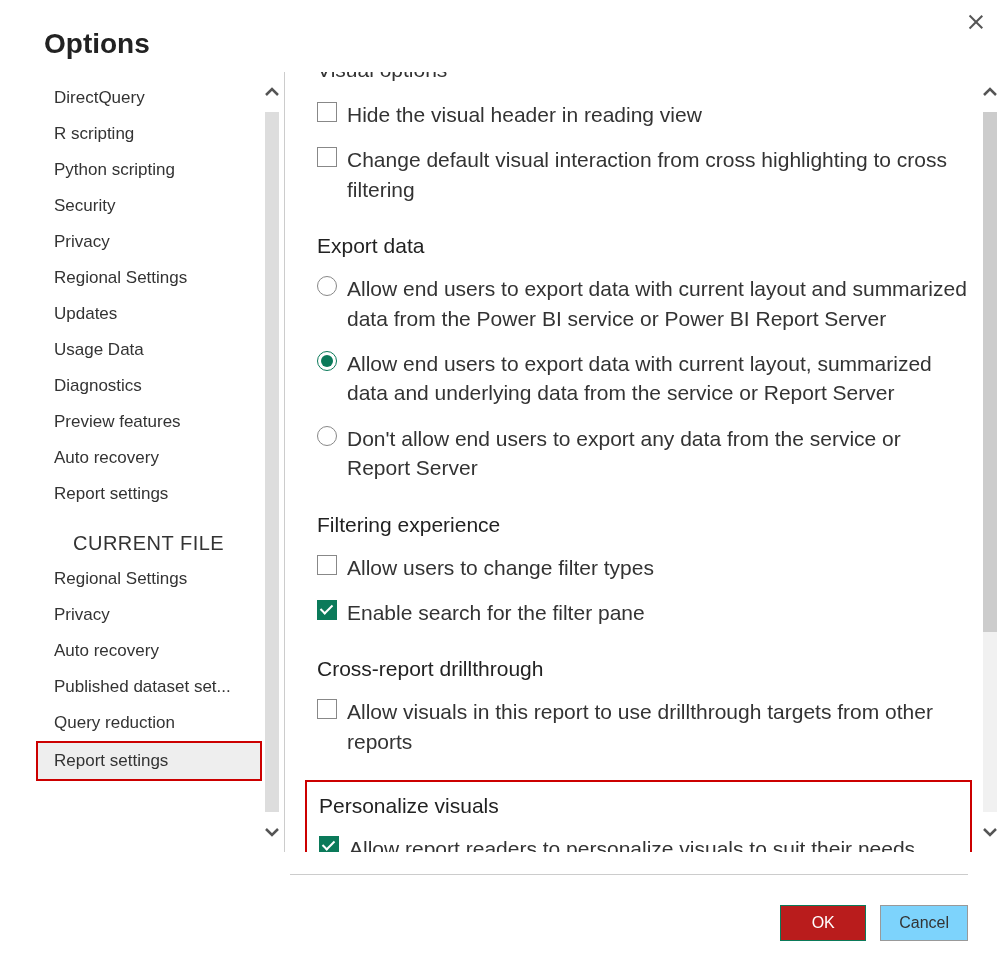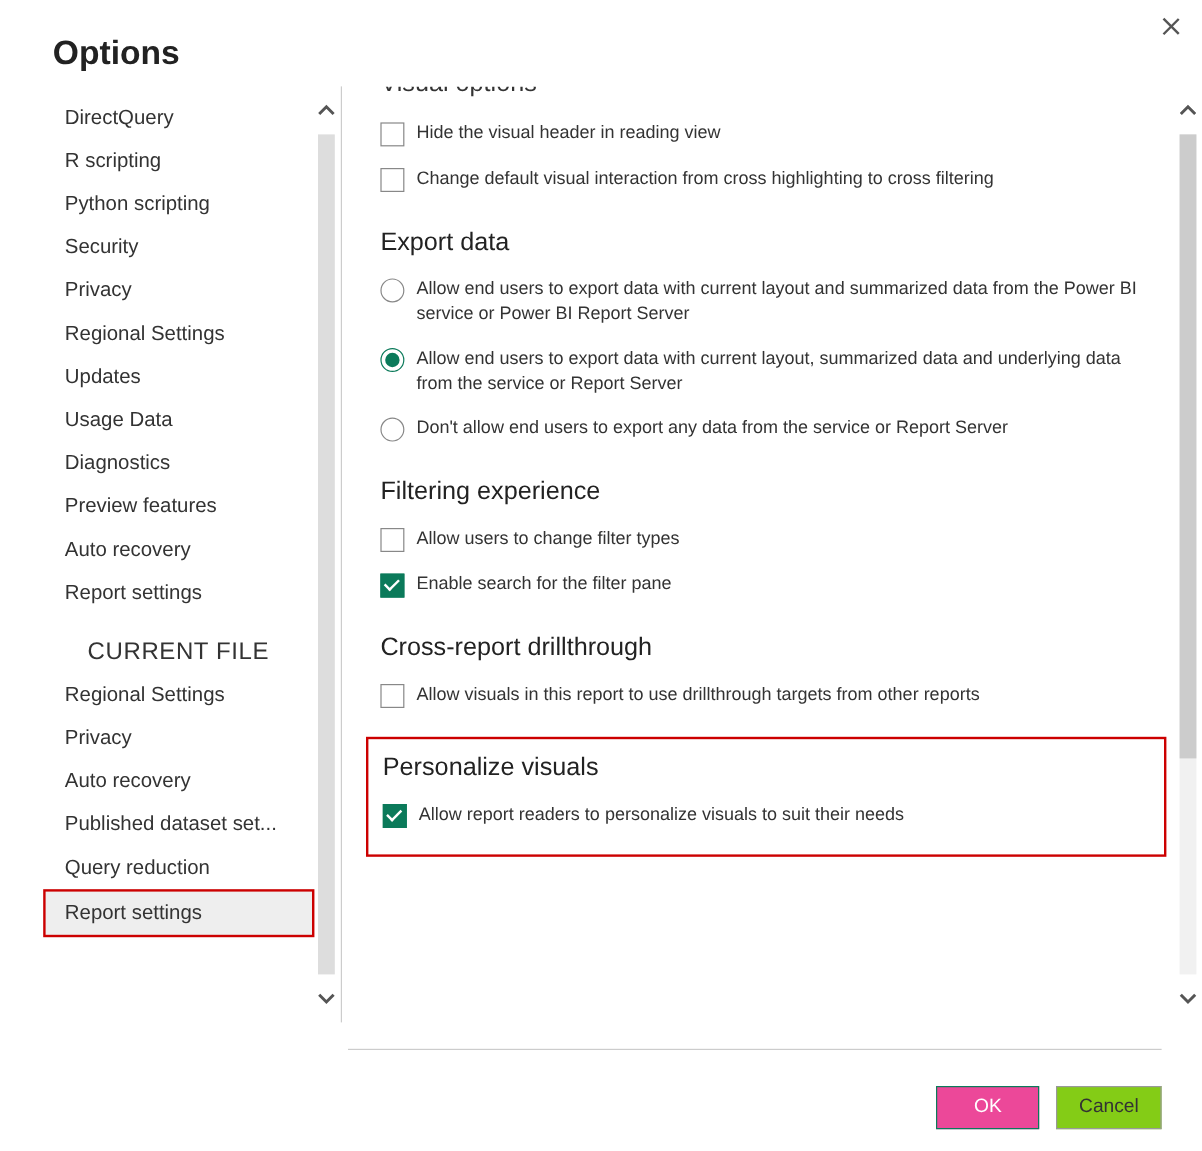--- a/index.html
+++ b/index.html
@@ -175,21 +175,21 @@
   .section-h {
     font-size: 21px;
     color: #222;
     margin: 22px 0 8px 0;
   }
   .row {
     display: flex;
     align-items: flex-start;
     padding: 8px 0;
     gap: 10px;
-    font-size: 15px;
+    font-size: 21px;
     color: #333;
     line-height: 1.4;
   }
   .cb, .rb {
     flex: 0 0 20px;
     width: 20px;
     height: 20px;
     margin-top: 2px;
     border: 1.5px solid #888;
     position: relative;
@@ -243,26 +243,26 @@
     min-width: 86px;
     height: 36px;
     padding: 0 18px;
     font-size: 16px;
     cursor: pointer;
     display: flex;
     align-items: center;
     justify-content: center;
   }
   .btn-primary {
-    background: #ec4899;
+    background: #b91c1c;
     color: #fff;
     border: 1px solid #0b7a5a;
   }
   .btn-secondary {
-    background: #84cc16;
+    background: #7dd3fc;
     color: #333;
     border: 1px solid #999;
   }
   .hr-bottom {
     position: absolute;
     left: 290px;
     right: 34px;
     top: 874px;
     height: 1px;
     background: #ccc;

